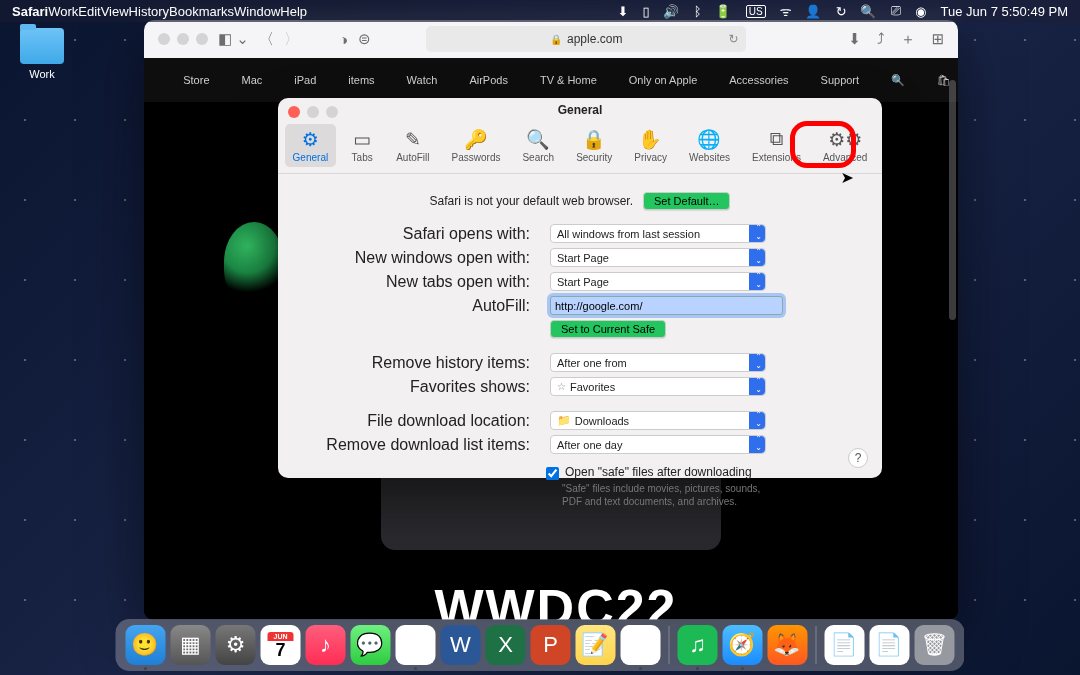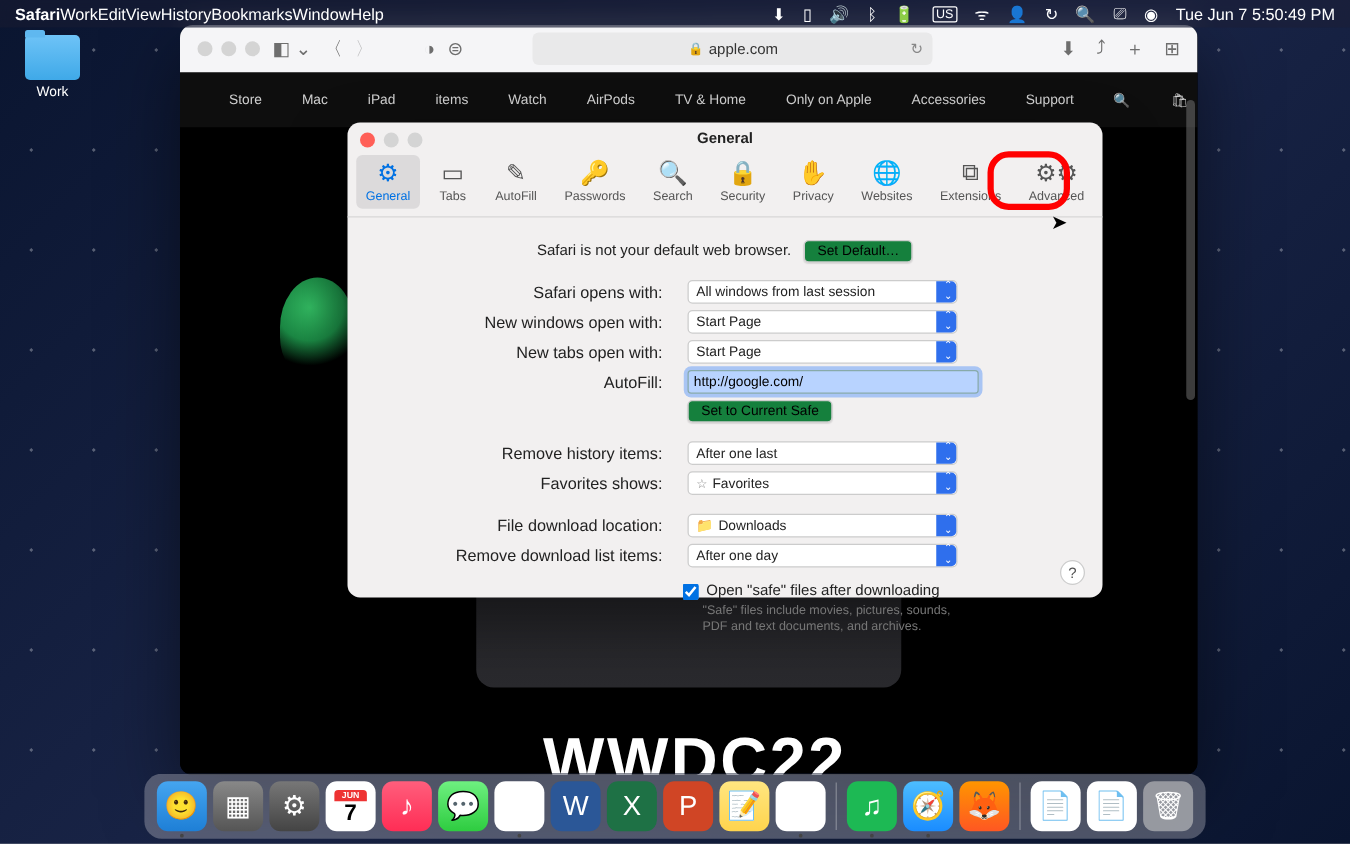--- a/index.html
+++ b/index.html
@@ -49,28 +49,28 @@
 .prefs-tabs { display:flex; justify-content:center; gap:6px; padding:4px 0 6px; border-bottom:1px solid #d8d6d6; }
 .prefs-tab { display:flex; flex-direction:column; align-items:center; gap:2px; padding:4px 8px; border-radius:5px; color:#555; font-size:10px; min-width:40px; }
 .prefs-tab.active { background:#dcdadb; color:#0071e3; }
 .prefs-tab .ico { font-size:19px; height:22px; display:flex; align-items:center; }
 .prefs-tab.active .ico { color:#0071e3; }
 .advanced-highlight { position:absolute; top:23px; right:26px; width:66px; height:47px; border:5px solid #ff0000; border-radius:17px; z-index:60; }
 .cursor { position:absolute; top:70px; right:28px; z-index:70; font-size:16px; color:#000;}
 
 .prefs-body { padding:12px 30px 12px 30px; }
 .prefs-row { display:flex; align-items:center; margin-bottom:5px; }
-.prefs-row .lbl { width:230px; text-align:right; padding-right:8px; font-size:13px; }
+.prefs-row .lbl { width:230px; text-align:right; padding-right:8px; font-size:16px; }
 .prefs-row .ctrl { flex:1;padding-left:12px; }
 .mac-select { width:216px; height:19px; background:#fff; border:1px solid #ccc; border-radius:4px; padding:0 6px; font-size:11px; display:flex; align-items:center; position:relative; }
 .mac-select::after { content:''; position:absolute; right:0; top:0; width:16px; height:100%; background:#2f6fed; border-radius:0 4px 4px 0; }
 .mac-select::before { content:'⌃\A⌄'; white-space:pre; position:absolute; right:3px; top:-2px; font-size:8px; line-height:9px; color:#fff; z-index:2; }
 .mac-input { width:233px; height:19px; border:1px solid #8aa; border-radius:3px; font-size:11px; padding:0 4px; }
 .mac-input.selected { background:#b8d3ff; box-shadow:0 0 0 3px rgba(0,100,255,0.3); }
-.mac-btn { background:#15803d; border:1px solid #ccc; border-radius:4px; padding:2px 10px; font-size:11px; box-shadow:0 1px 1px rgba(0,0,0,0.1); }
+.mac-btn { background:#22c55e; border:1px solid #ccc; border-radius:4px; padding:2px 10px; font-size:11px; box-shadow:0 1px 1px rgba(0,0,0,0.1); }
 .default-row { text-align:center; margin:6px 0 14px; }
 .checkbox-row { display:flex; align-items:flex-start; margin-left:238px; gap:6px; }
 .checkbox-row input { accent-color:#0071e3; margin-top:2px; }
 .safe-note { margin-left:254px; font-size:10px; color:#777; line-height:1.3; margin-top:2px; max-width:200px; }
 .help-btn { position:absolute; bottom:10px; right:14px; width:20px; height:20px; border:1px solid #ccc; border-radius:50%; background:#fff; font-size:12px; text-align:center; line-height:18px; color:#555; }
 .star-icon { margin-right:4px; color:#888; font-size:10px; }
 .folder-mini { margin-right:4px; color:#4a90d9; font-size:11px; }
 
 
 .dock { position:absolute; bottom:4px; left:50%; transform:translateX(-50%); height:52px; background:rgba(200,200,210,0.35); backdrop-filter:blur(20px); border-radius:14px; display:flex; align-items:center; padding:0 10px; gap:5px; z-index:200; }
@@ -256,21 +256,21 @@
     <div class="prefs-row">
         <div class="lbl"></div>
         <div class="ctrl"><button class="mac-btn">Set to Current Safe</button></div>
       </div>
 
     <div style="height:10px"></div>
     <div class="prefs-row">
         <div class="lbl">Remove history items:</div>
         <div class="ctrl">
           <div class="mac-select">
-            <span>After one last</span>
+            <span>After one from</span>
           </div>
         </div>
       </div>
     <div class="prefs-row">
         <div class="lbl">Favorites shows:</div>
         <div class="ctrl">
           <div class="mac-select">
             <span class="star-icon">☆</span>
             <span>Favorites</span>
           </div>

